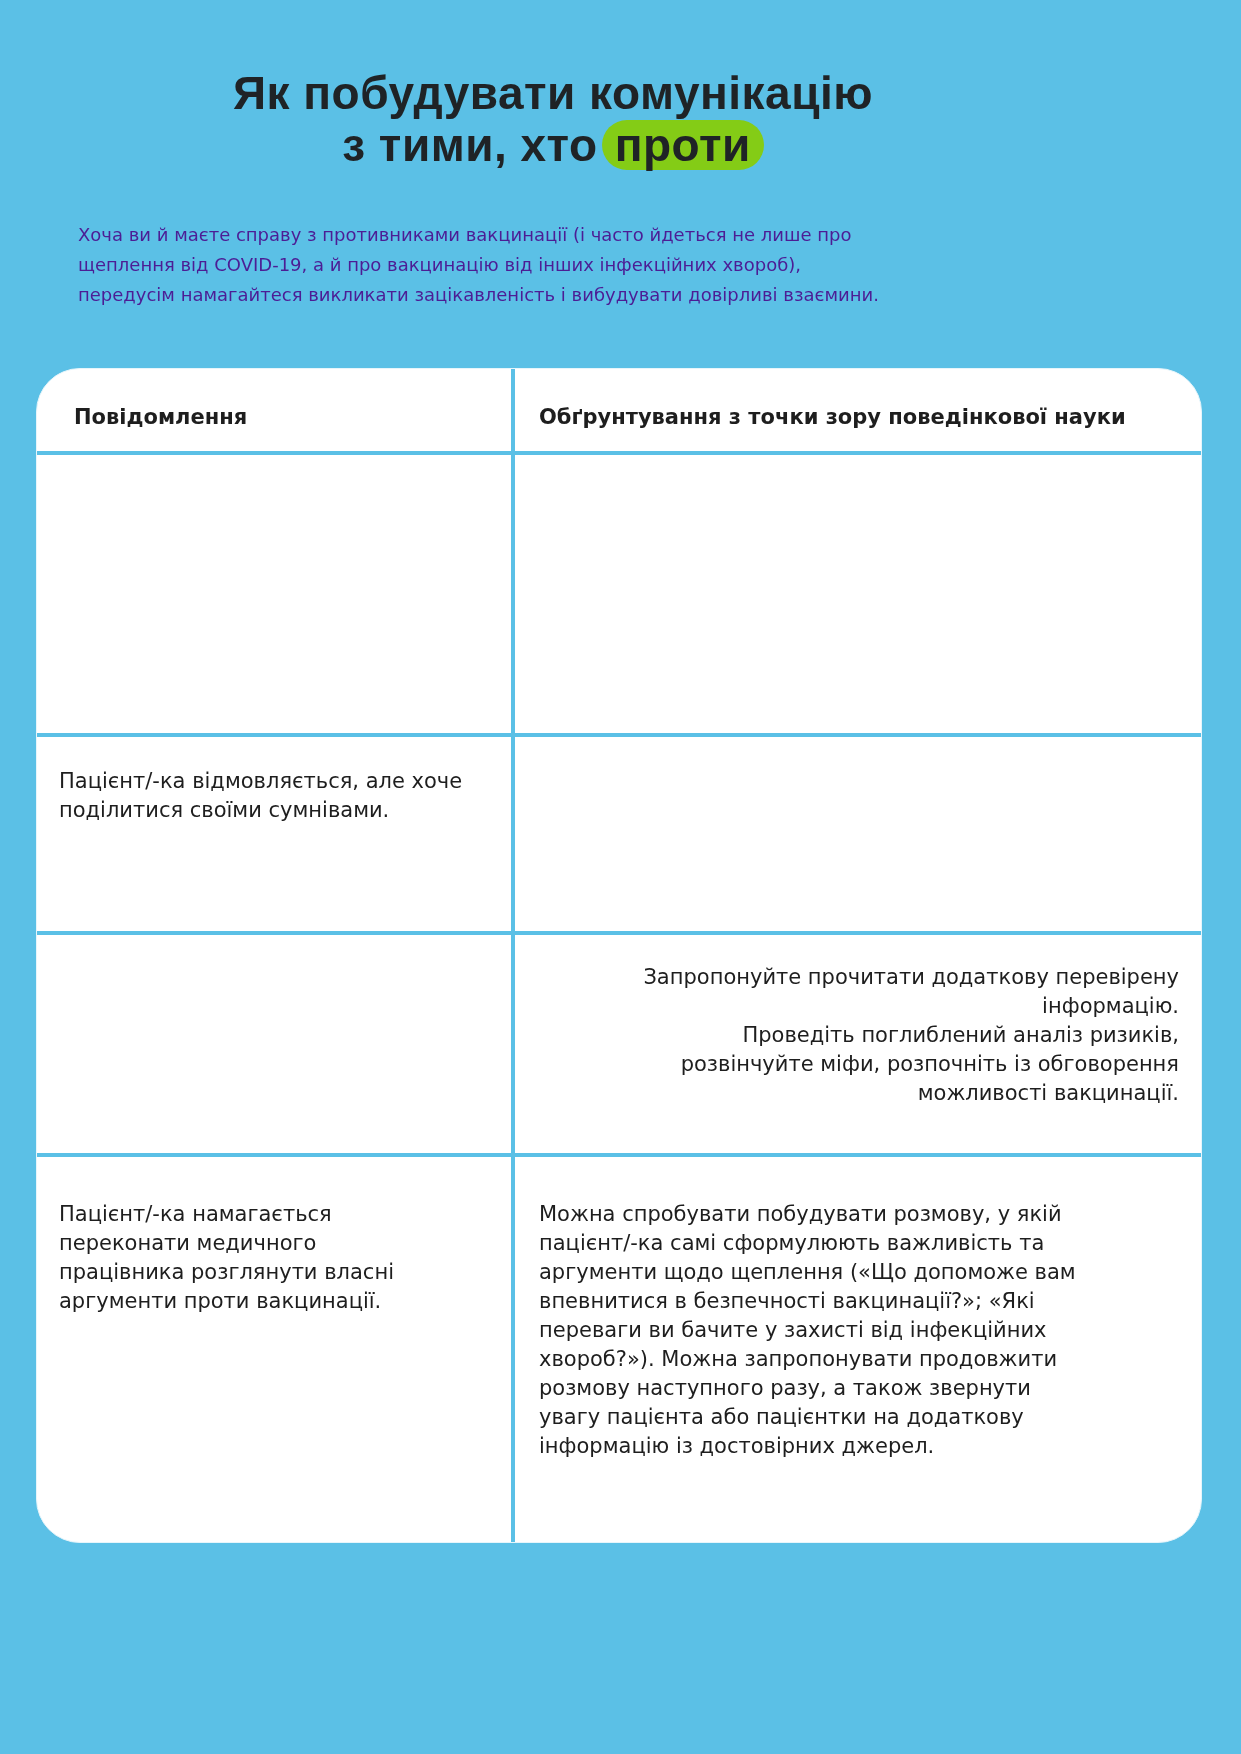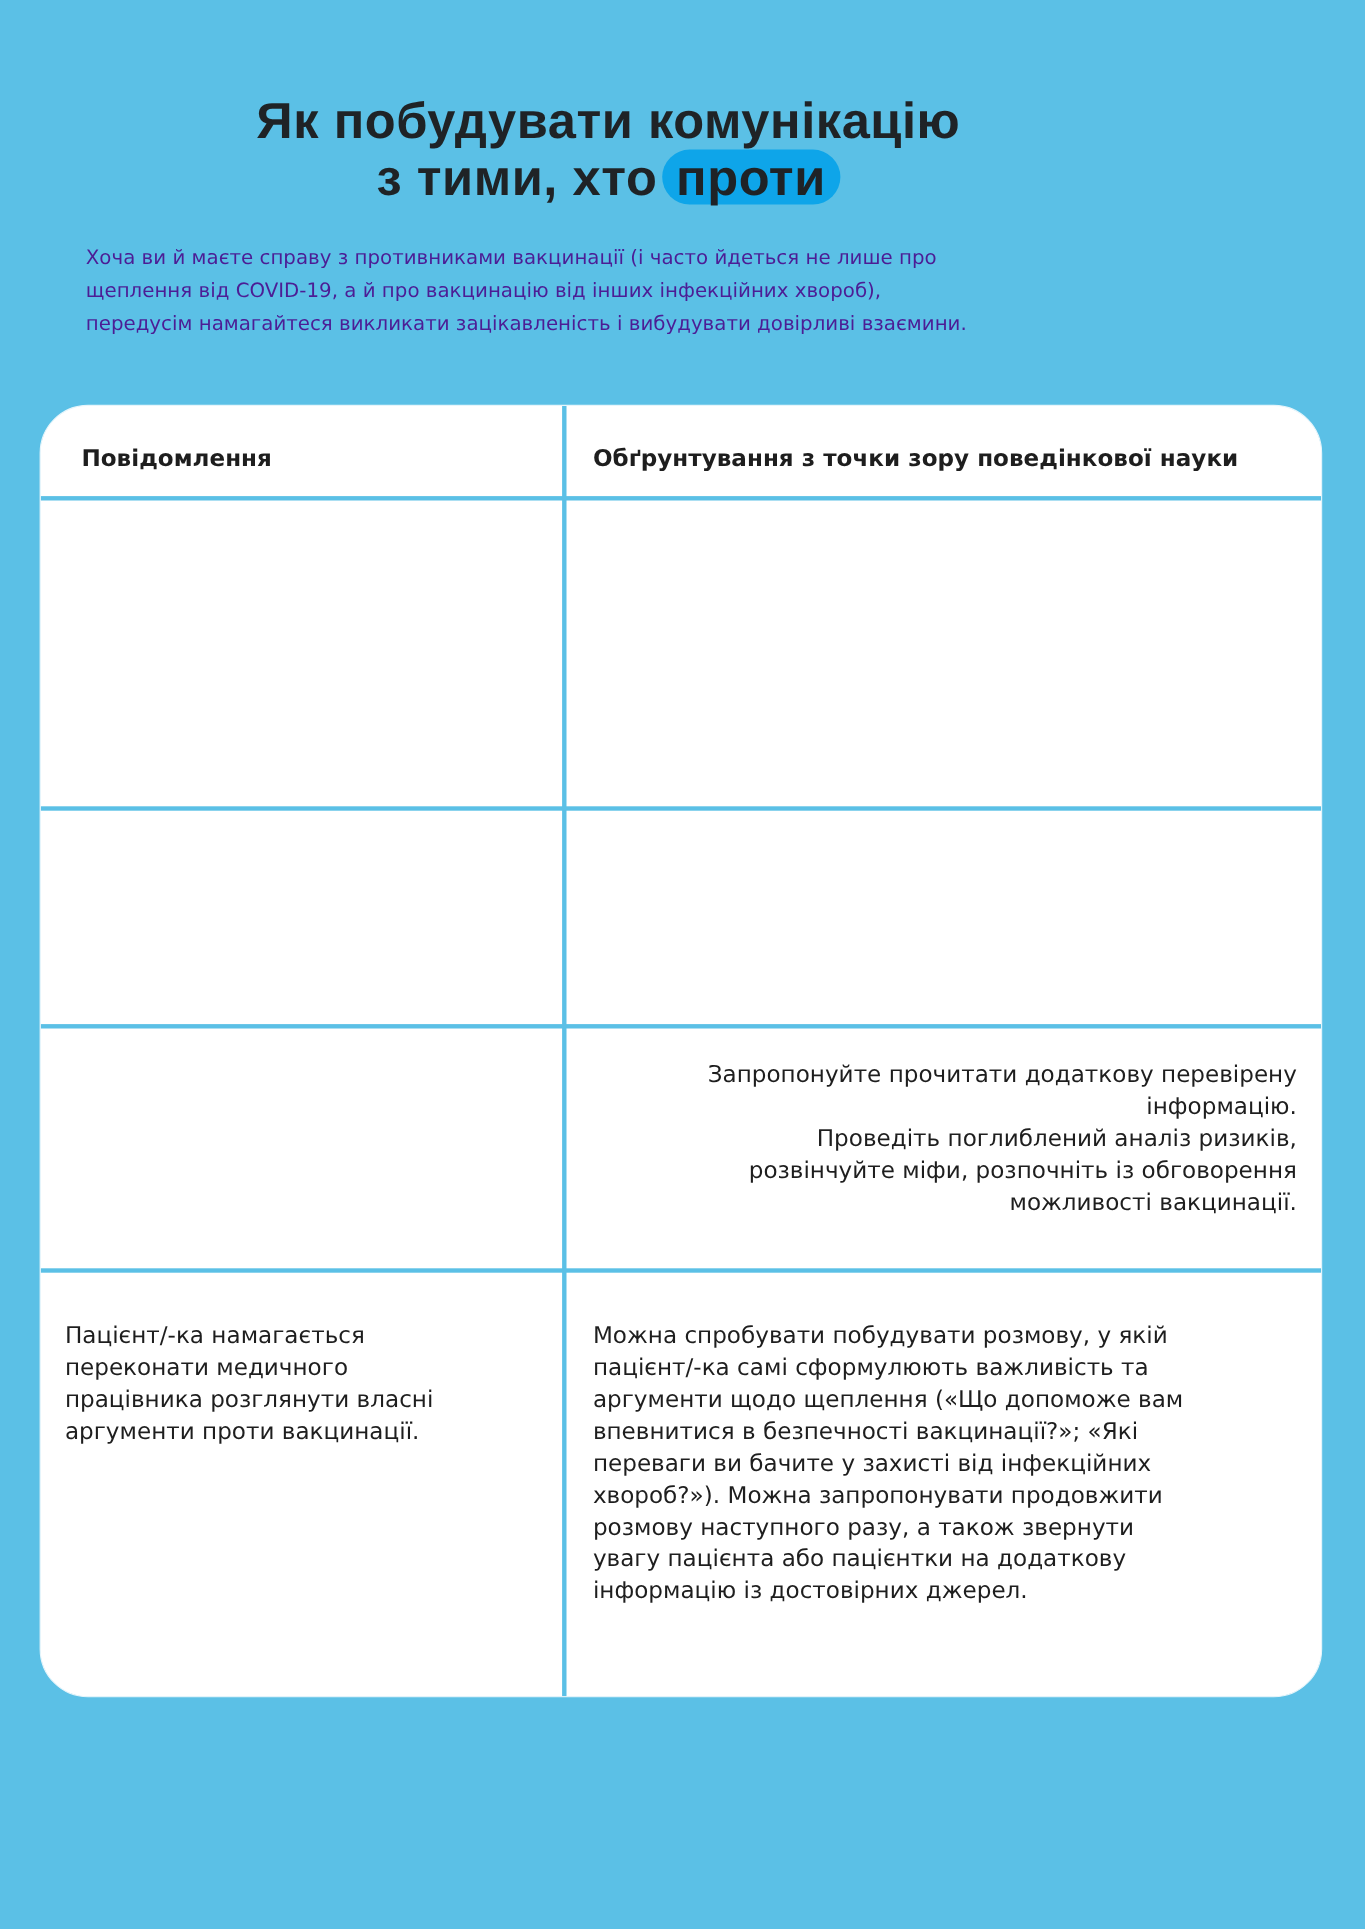--- a/index.html
+++ b/index.html
@@ -5,33 +5,33 @@
     html, body { margin: 0; padding: 0; }
     body {
       width: 1241px; height: 1754px;
       background: #5bc0e6;
       font-family: "DejaVu Sans", sans-serif;
       color: #1e1e1e;
       position: relative;
       overflow: hidden;
     }
     .title {
-      position: absolute; left: 0; top: 52px; width: 1106px;
+      position: absolute; left: 0; top: 36px; width: 1106px;
       text-align: center;
       font-family: "Liberation Sans", sans-serif;
       font-weight: 700;
       font-size: 46px;
       line-height: 52px;
       color: #1f2326;
       letter-spacing: 0.5px;
     }
     .title .line { display: block; }
     .title .pill {
       display: inline-block;
-      background: #0ea5e9;
+      background: #84cc16;
       border-radius: 26px;
       padding: 0 13px;
       line-height: 50px;
       margin-left: 4px;
     }
     .intro {
       position: absolute; left: 78px; top: 220px; width: 1100px;
       font-family: "DejaVu Sans", sans-serif;
       font-size: 18px; line-height: 30px;
       color: #4c1d95;
@@ -81,20 +81,22 @@
   <div class="vline"></div>
   <div class="hline" style="top:82px;"></div>
   <div class="hline" style="top:364px;"></div>
   <div class="hline" style="top:562px;"></div>
   <div class="hline" style="top:784px;"></div>
 
   <div class="cell left head" style="top:34px;margin-left:15px;">Повідомлення</div>
   <div class="cell right head" style="top:34px;">Обґрунтування з точки зору поведінкової науки</div>
 
 
+  <div class="cell left" style="top:398px;">Пацієнт/-ка відмовляється, але хоче
+поділитися своїми сумнівами.</div>
 
   <div class="cell right" style="top:594px;text-align:right;">Запропонуйте прочитати додаткову перевірену
 інформацію.
 Проведіть поглиблений аналіз ризиків,
 розвінчуйте міфи, розпочніть із обговорення
 можливості вакцинації.</div>
 
   <div class="cell left" style="top:831px;">Пацієнт/-ка намагається
 переконати медичного
 працівника розглянути власні

